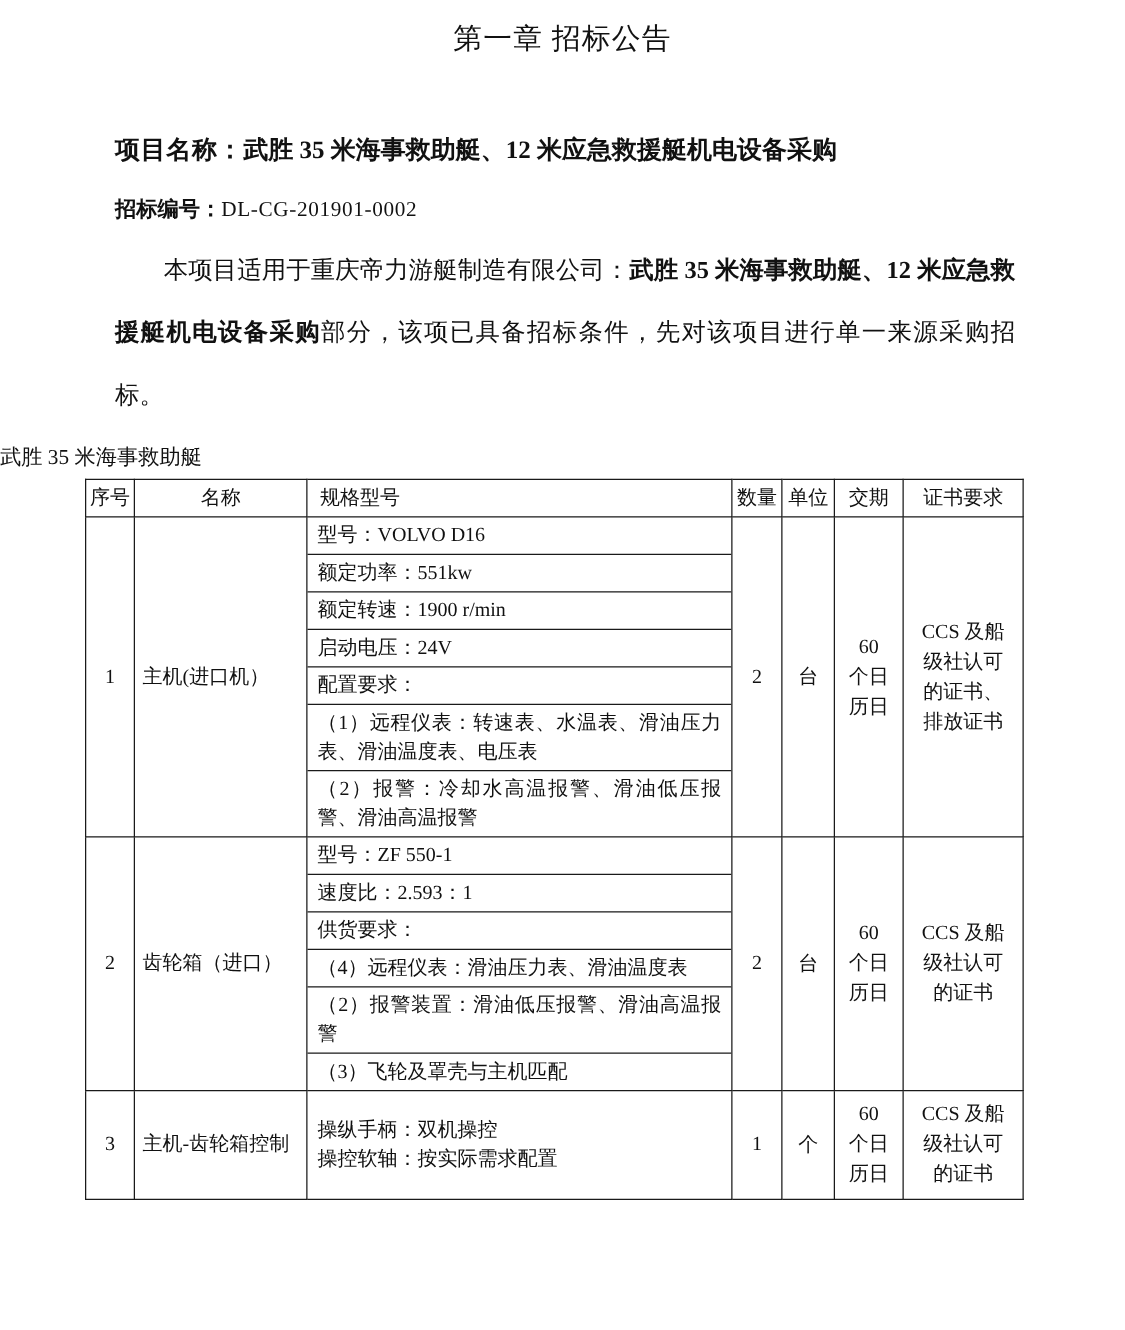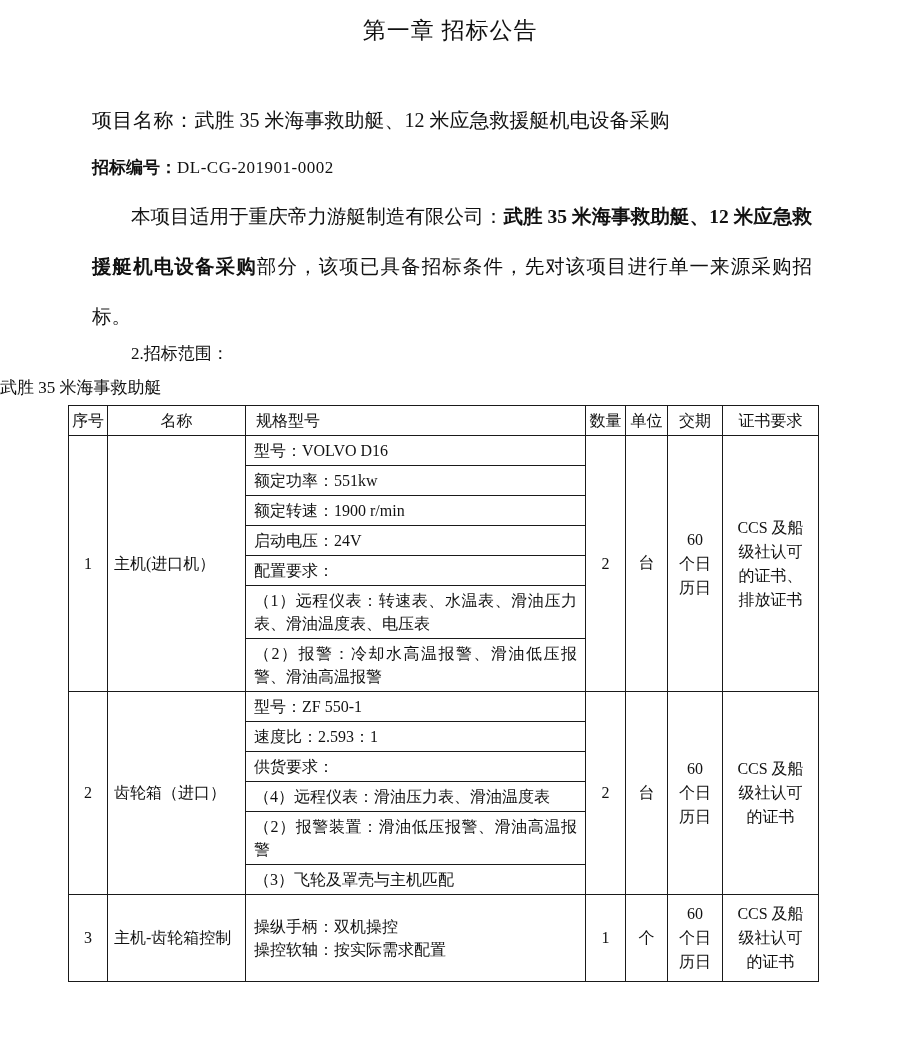--- a/index.html
+++ b/index.html
@@ -17,21 +17,21 @@
     padding-top: 15px;
     text-align: center;
     font-size: 23px;
     font-weight: 500;
     letter-spacing: 1px;
   }
 
   .project-line {
     margin: 62px 80px 0 92px;
     font-size: 20px;
-    font-weight: normal;
+    font-weight: bold;
     line-height: 24px;
   }
   .project-line .label { letter-spacing: 0.5px; }
 
   .bidno-line {
     margin: 26px 80px 0 92px;
     font-size: 17px;
     line-height: 20px;
   }
   .bidno-line .label { font-weight: bold; }
@@ -112,21 +112,20 @@
 
   <div class="bidno-line">
     <span class="label">招标编号：</span><span class="value">DL-CG-201901-0002</span>
   </div>
 
 
   <div class="intro-para">
     <span>本项目适用于重庆帝力游艇制造有限公司：</span><span class="bold">武胜 35 米海事救助艇、12 米应急救援艇机电设备采购</span><span>部分，该项已具备招标条件，先对该项目进行单一来源采购招标。</span>
   </div>
 
-  <div class="sec2-heading">2.招标范围：</div>
 
   <div class="table-caption">武胜 35 米海事救助艇</div>
 
   <table class="spec-table">
     <colgroup>
       <col style="width:39px">
         <col style="width:138px">
         <col style="width:340px">
       <col style="width:40px">
         <col style="width:42px">

